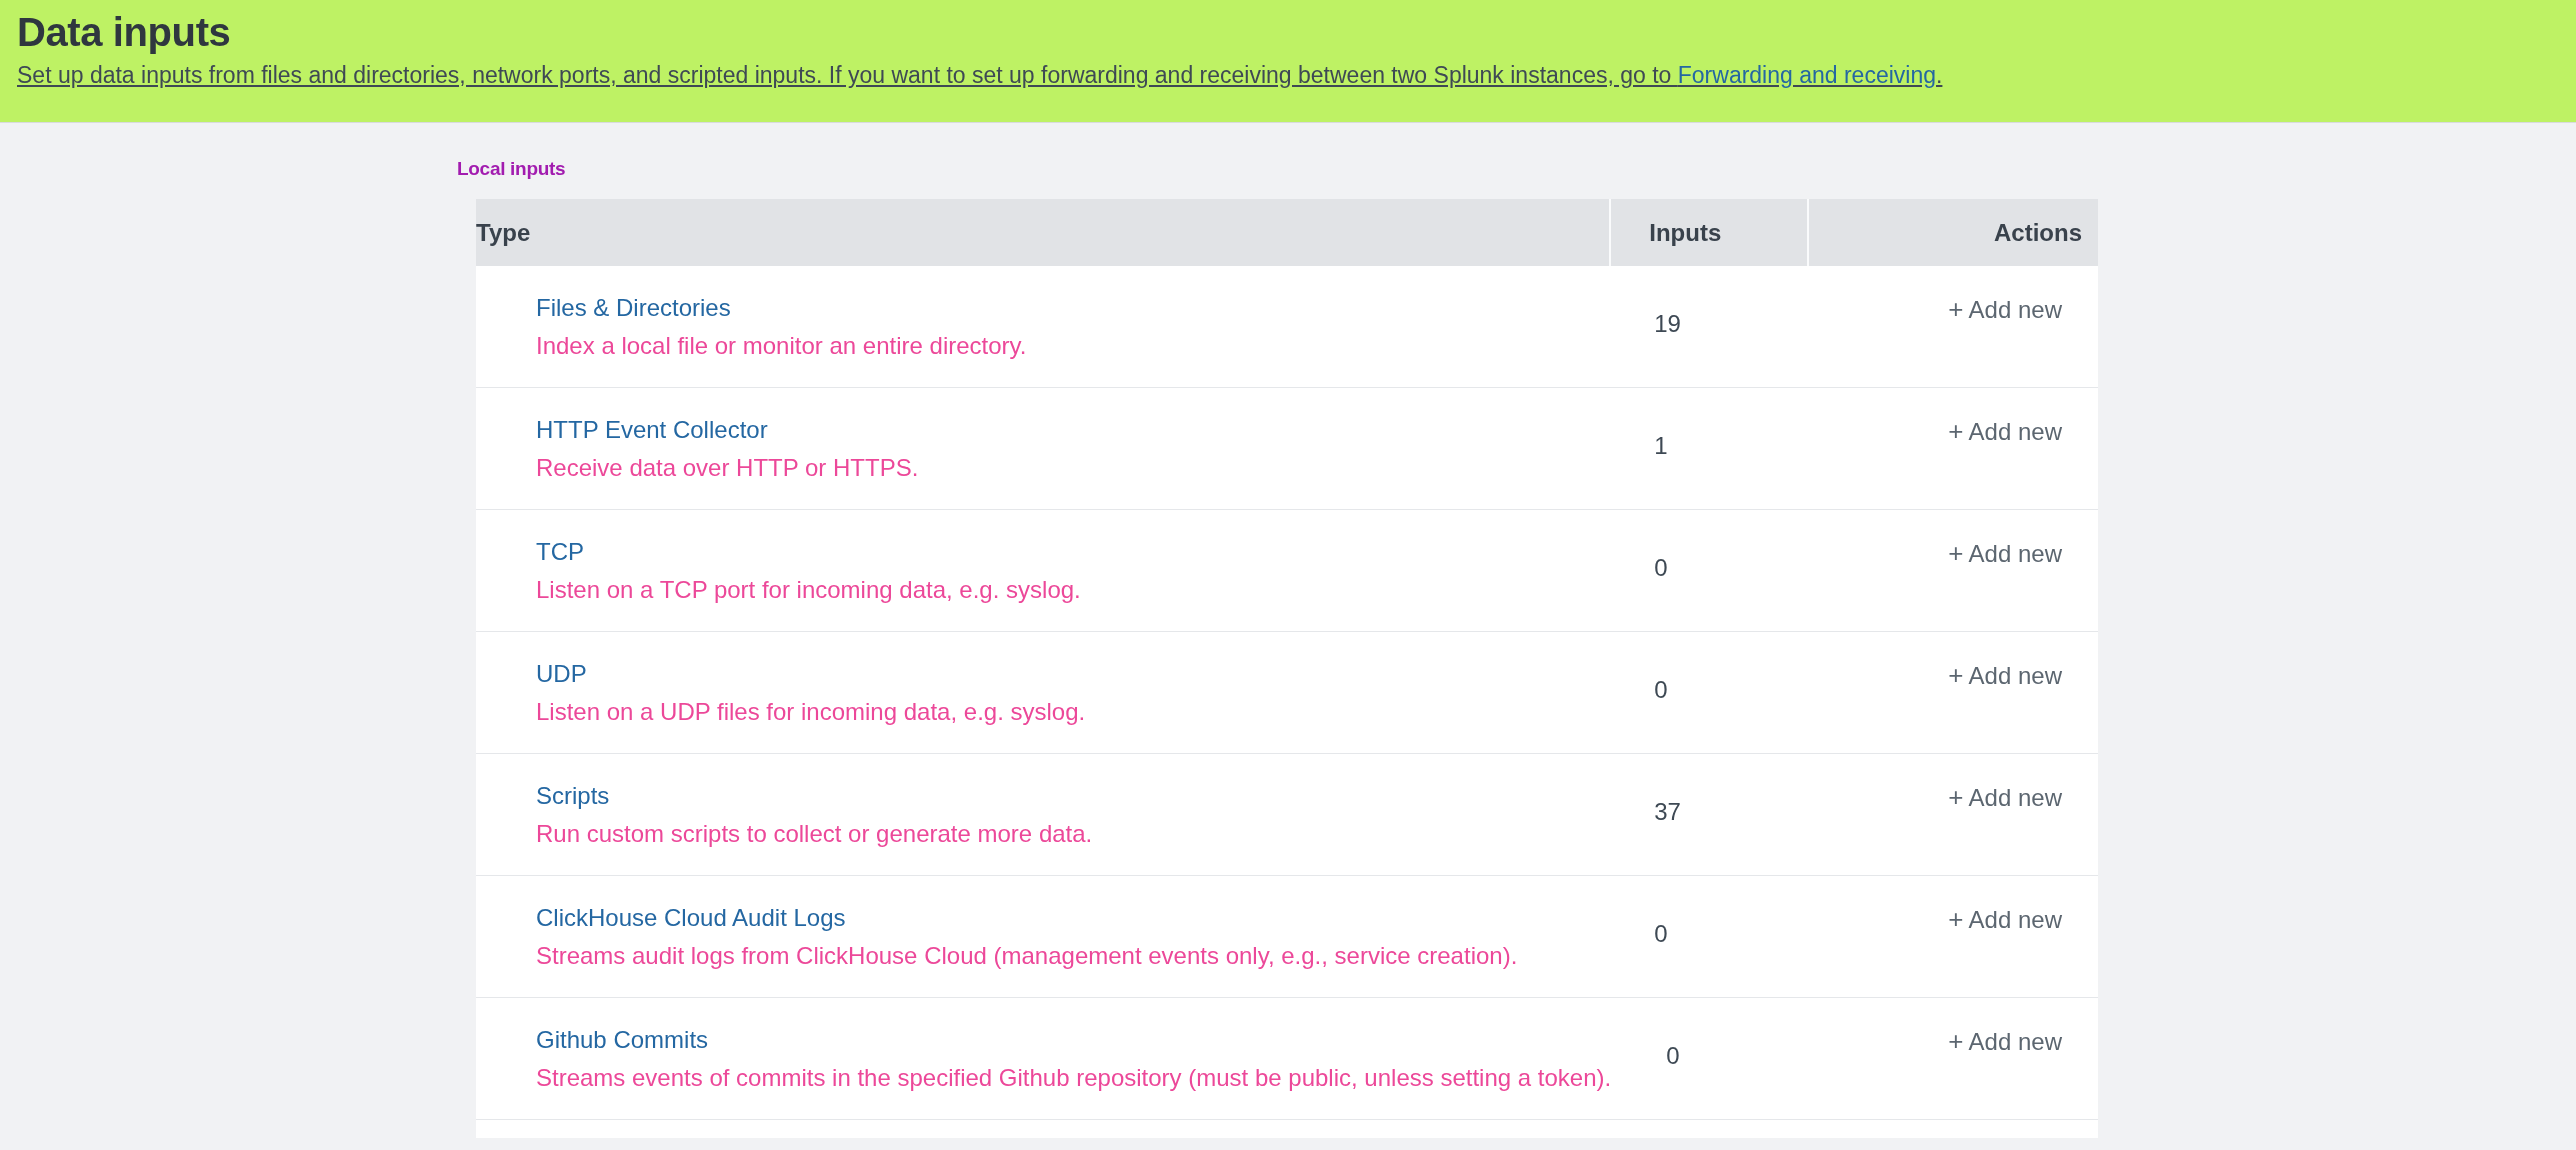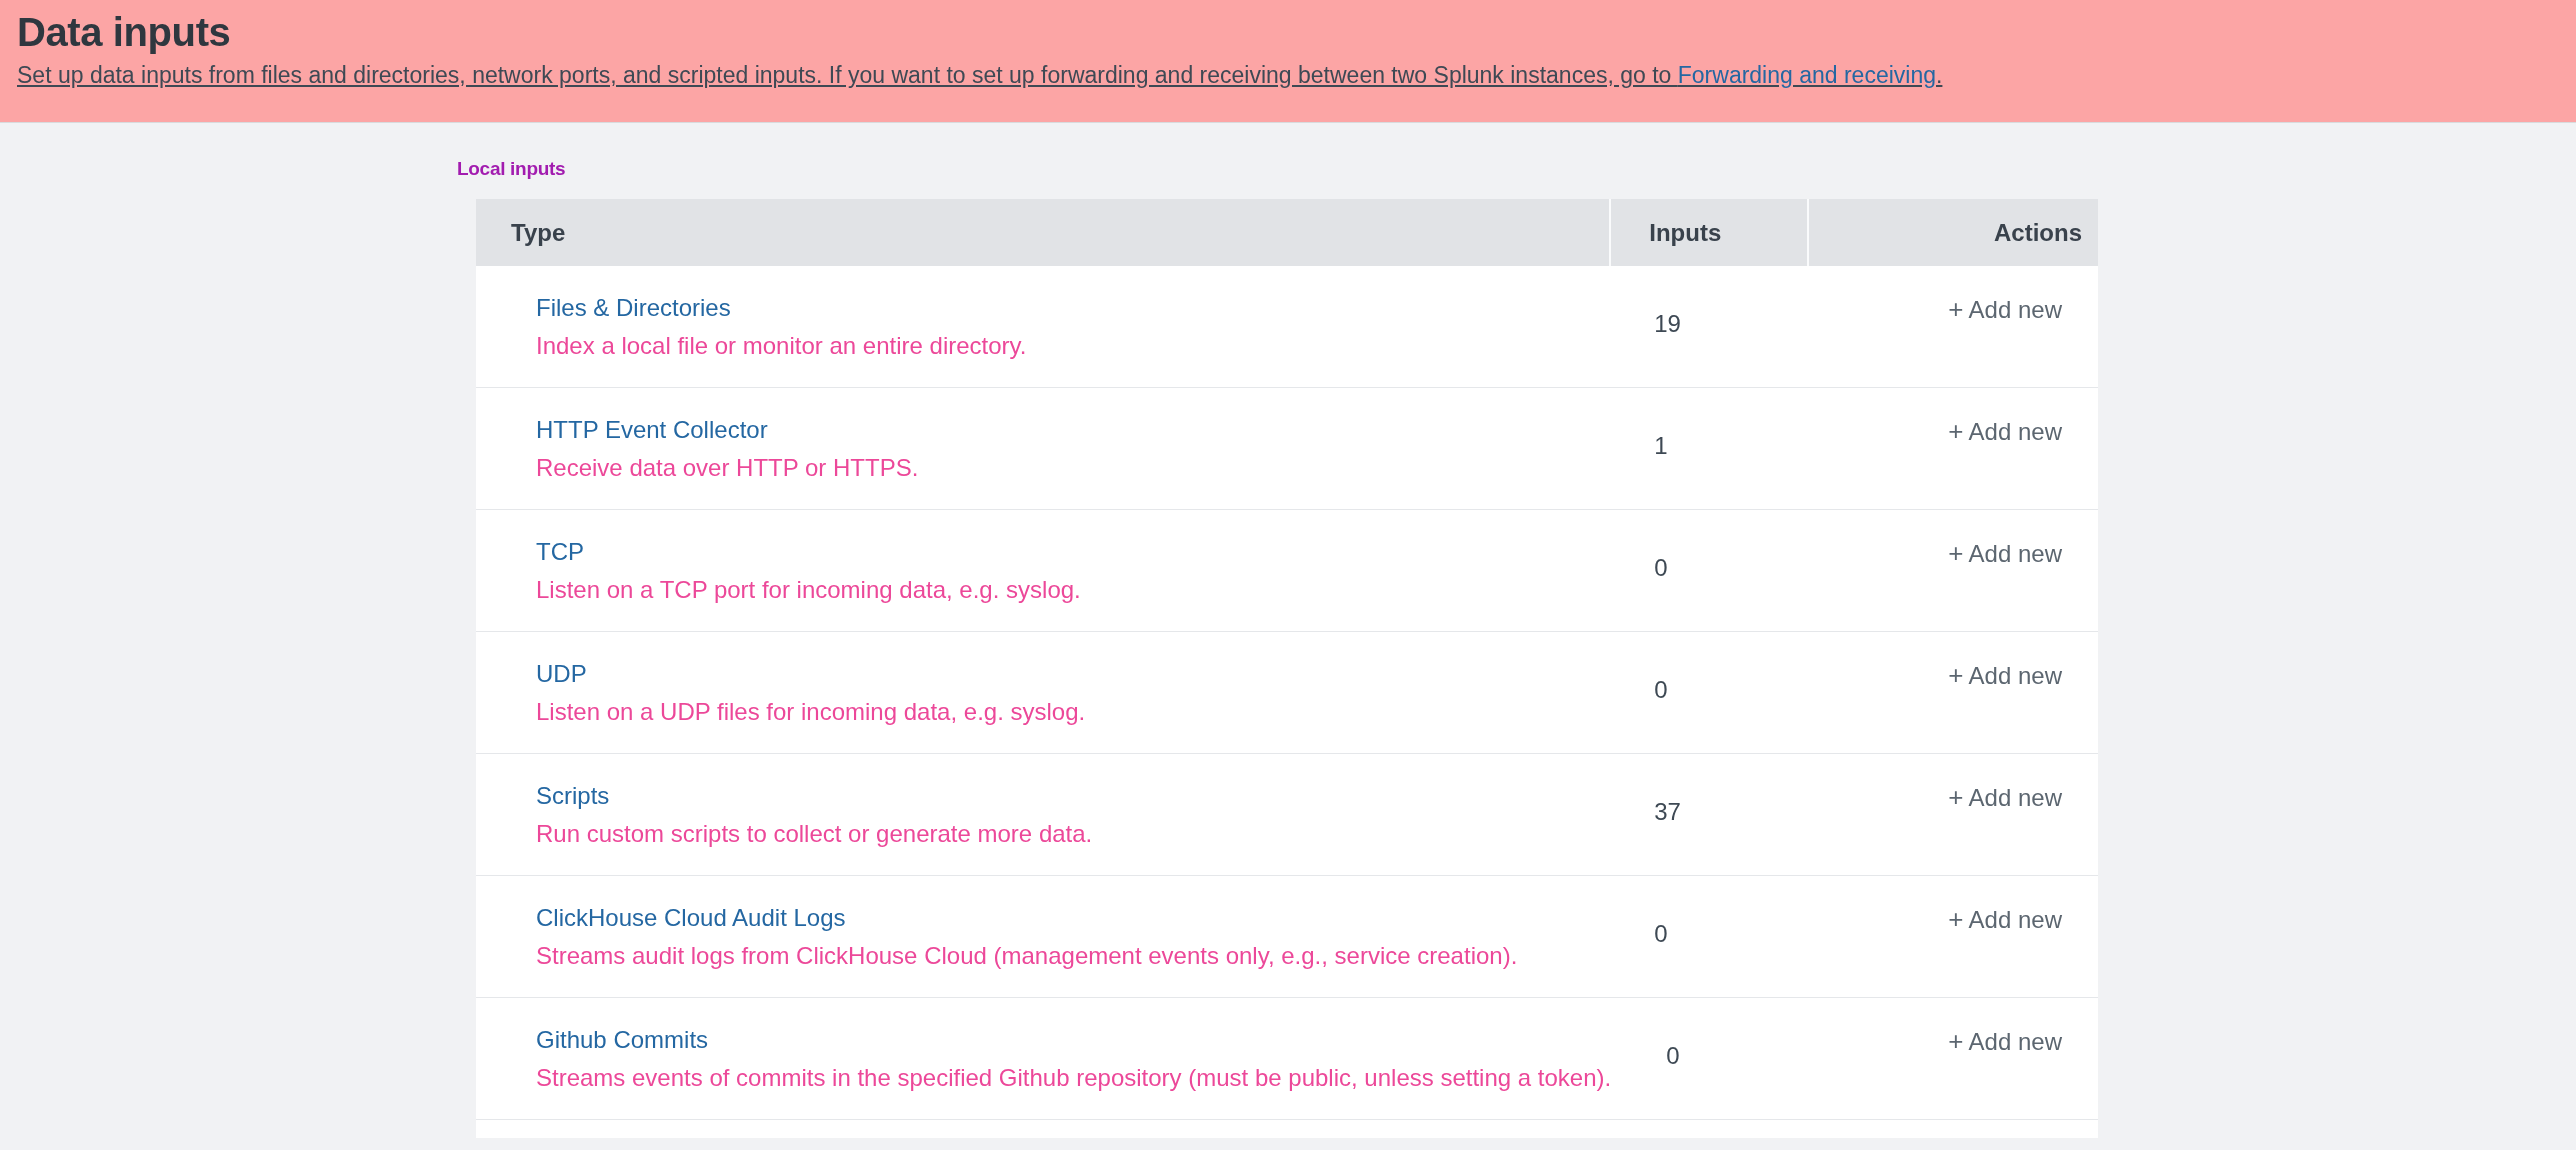--- a/index.html
+++ b/index.html
@@ -13,21 +13,21 @@
     overflow: hidden;
     background: #f1f2f4;
     font-family: "Liberation Sans", "DejaVu Sans", sans-serif;
     color: #3e4954;
   }
 
   
   .page-header {
     width: 2576px;
     height: 123px;
-    background: #fca5a5;
+    background: #bef264;
     border-bottom: 1.7px solid #d9dbdd;
     padding: 8.6px 17px 0 17px;
   }
   .page-title {
     font-size: 40px;
     font-weight: bold;
     color: #2f373f;
     line-height: 1.15;
     letter-spacing: -0.4px;
   }
@@ -64,21 +64,21 @@
     background: #e1e3e6;
   }
   .th {
     font-size: 24px;
     font-weight: bold;
     color: #39424c;
     line-height: 67px;
     white-space: nowrap;
     overflow: hidden;
   }
-  .th-type    { width: 1134px; padding-left: 35px; }
+  .th-type    { width: 1134px; }
   .th-inputs  { width: 198px;  padding-left: 38px; border-left: 2.6px solid #fafbfc; }
   .th-actions { width: 291px;  padding-right: 16px; border-left: 2.6px solid #fafbfc; text-align: right; }
 
   .tbody { background: transparent; }
   .row {
     display: flex;
     height: 122px;
     background: #ffffff;
     border-bottom: 1.7px solid #e5e7ea;
   }

